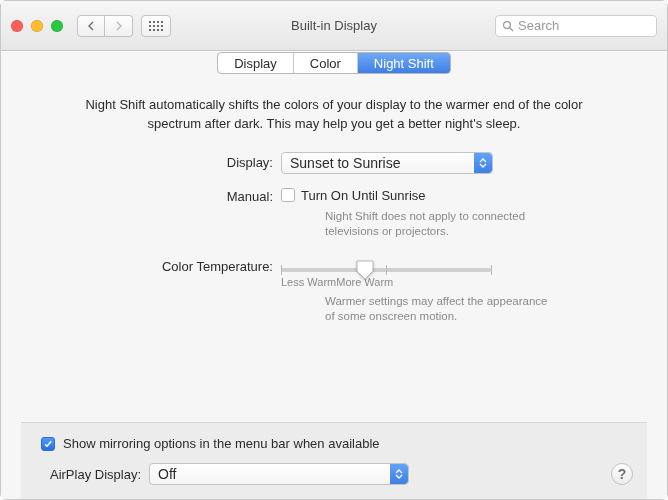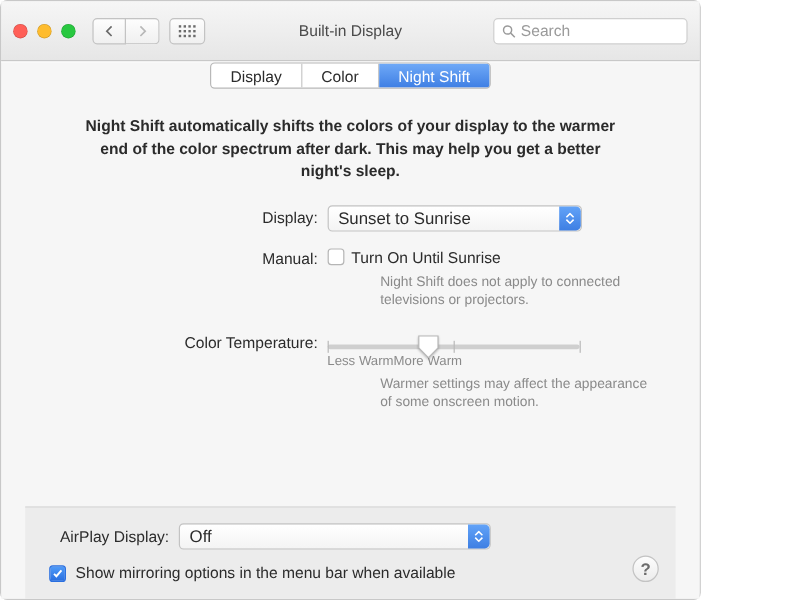--- a/index.html
+++ b/index.html
@@ -1,17 +1,17 @@
 <!DOCTYPE html>
 <html><head>
 <meta charset="utf-8">
 <style>
   * { box-sizing: border-box; margin: 0; padding: 0; }
   html, body { width: 668px; height: 500px; overflow: hidden; font-family: -apple-system, "Helvetica Neue", Helvetica, Arial, sans-serif; font-size: 13px; color: #2b2b2b; }
-  .window { width: 584px; height: 500px; background: #ececec; border: 1px solid #c8c8c8; border-radius: 6px; display: flex; flex-direction: column; }
+  .window { width: 668px; height: 500px; background: #ececec; border: 1px solid #c8c8c8; border-radius: 6px; display: flex; flex-direction: column; }
   
   .titlebar { height: 50px; background: linear-gradient(#f6f6f6, #e6e6e6); border-bottom: 1px solid #c8c8c8; display: flex; align-items: center; padding: 0 10px; gap: 10px; position: relative; }
   .traffic { display: flex; gap: 8px; margin-right: 4px; }
   .dot { width: 12px; height: 12px; border-radius: 50%; box-shadow: inset 0 0 0 0.5px rgba(0,0,0,0.2); }
   .dot.red { background: #ff5f57; }
   .dot.yellow { background: #febc2e; }
   .dot.green { background: #28c840; }
   .toolbar-btns { display: flex; }
   .tb-btn { height: 22px; background: linear-gradient(#fdfdfd, #f0f0f0); border: 1px solid #c3c3c3; display: flex; align-items: center; justify-content: center; font-size: 11px; color: #6b6b6b; }
   .tb-seg-left { width: 28px; border-radius: 4px 0 0 4px; }
@@ -26,21 +26,21 @@
   .search input::placeholder { color: #9a9a9a; }
 
   
   .content { flex: 1; background: #f6f6f6; border-top: 1px solid #fff; padding: 0 20px 0 20px; display: flex; flex-direction: column; }
   .seg-row { display: flex; justify-content: center; margin-bottom: 22px; }
   .seg { display: flex; height: 22px; border: 1px solid #b8b8b8; border-radius: 4px; overflow: hidden; background: #fff; }
   .seg-item { padding: 0 16px; display: flex; align-items: center; font-size: 13px; color: #2b2b2b; border-right: 1px solid #c8c8c8; }
   .seg-item:last-child { border-right: none; }
   .seg-item.active { background: linear-gradient(#6fa9f7, #3f7fe4); color: #fff; }
 
-  .intro { text-align: center; color: #2b2b2b; font-size: 13px; line-height: 1.45; padding: 0 40px; margin-bottom: 18px; font-weight: bold; }
+  .intro { text-align: center; color: #2b2b2b; font-size: 13px; line-height: 1.45; padding: 0 40px; margin-bottom: 18px; }
 
   .form { display: flex; flex-direction: column; gap: 2px; padding: 0 0 0 0; }
   .form-row { display: flex; align-items: flex-start; }
   .label-col { width: 260px; text-align: right; padding-right: 8px; padding-top: 3px; color: #2b2b2b; }
   .field-col { width: 300px; display: flex; flex-direction: column; }
   .popup { position: relative; width: 212px; height: 22px; background: linear-gradient(#ffffff, #f4f4f4); border: 1px solid #c3c3c3; border-radius: 4px; display: flex; align-items: center; padding: 0 8px; font-size: 14px; color: #2b2b2b; }
   .popup .stepper { position: absolute; right: 0; top: 0; width: 18px; height: 100%; background: linear-gradient(#62a3f8, #3e7fe3); border-radius: 0 4px 4px 0; display: flex; flex-direction: column; align-items: center; justify-content: center; }
   .stepper svg { display: block; }
   .popup.wide { width: 260px; }
 
@@ -176,37 +176,37 @@
               <span>More Warm</span>
             </div>
           </div>
           <div class="subtext">Warmer settings may affect the appearance of some onscreen motion.</div>
         </div>
       </div>
     </div>
 
     <div class="footer">
       <div class="footer-row">
+        <div class="check checked">
+          <svg width="10" height="10" viewBox="0 0 10 10">
+              <path d="M2 5.2 L4 7.2 L8.2 2.4" fill="none" stroke="#fff" stroke-width="1.6"></path>
+            </svg>
+        </div>
+        <span>Show mirroring options in the menu bar when available</span>
+      </div>
+      <div class="footer-row">
         <div class="footer-label" style="width:100px;">AirPlay Display:</div>
         <div class="popup wide">
           <span>Off</span>
           <div class="stepper">
             <svg width="8" height="5" viewBox="0 0 8 5">
                 <path d="M1 4 L4 1 L7 4" fill="none" stroke="#fff" stroke-width="1.3"></path>
               </svg>
             <svg width="8" height="5" viewBox="0 0 8 5">
                 <path d="M1 1 L4 4 L7 1" fill="none" stroke="#fff" stroke-width="1.3"></path>
               </svg>
           </div>
         </div>
       </div>
-      <div class="footer-row">
-        <div class="check checked">
-          <svg width="10" height="10" viewBox="0 0 10 10">
-              <path d="M2 5.2 L4 7.2 L8.2 2.4" fill="none" stroke="#fff" stroke-width="1.6"></path>
-            </svg>
-        </div>
-        <span>Show mirroring options in the menu bar when available</span>
-      </div>
       <div class="help">?</div>
     </div>
   </div>
 </div>
 
 </body></html>

